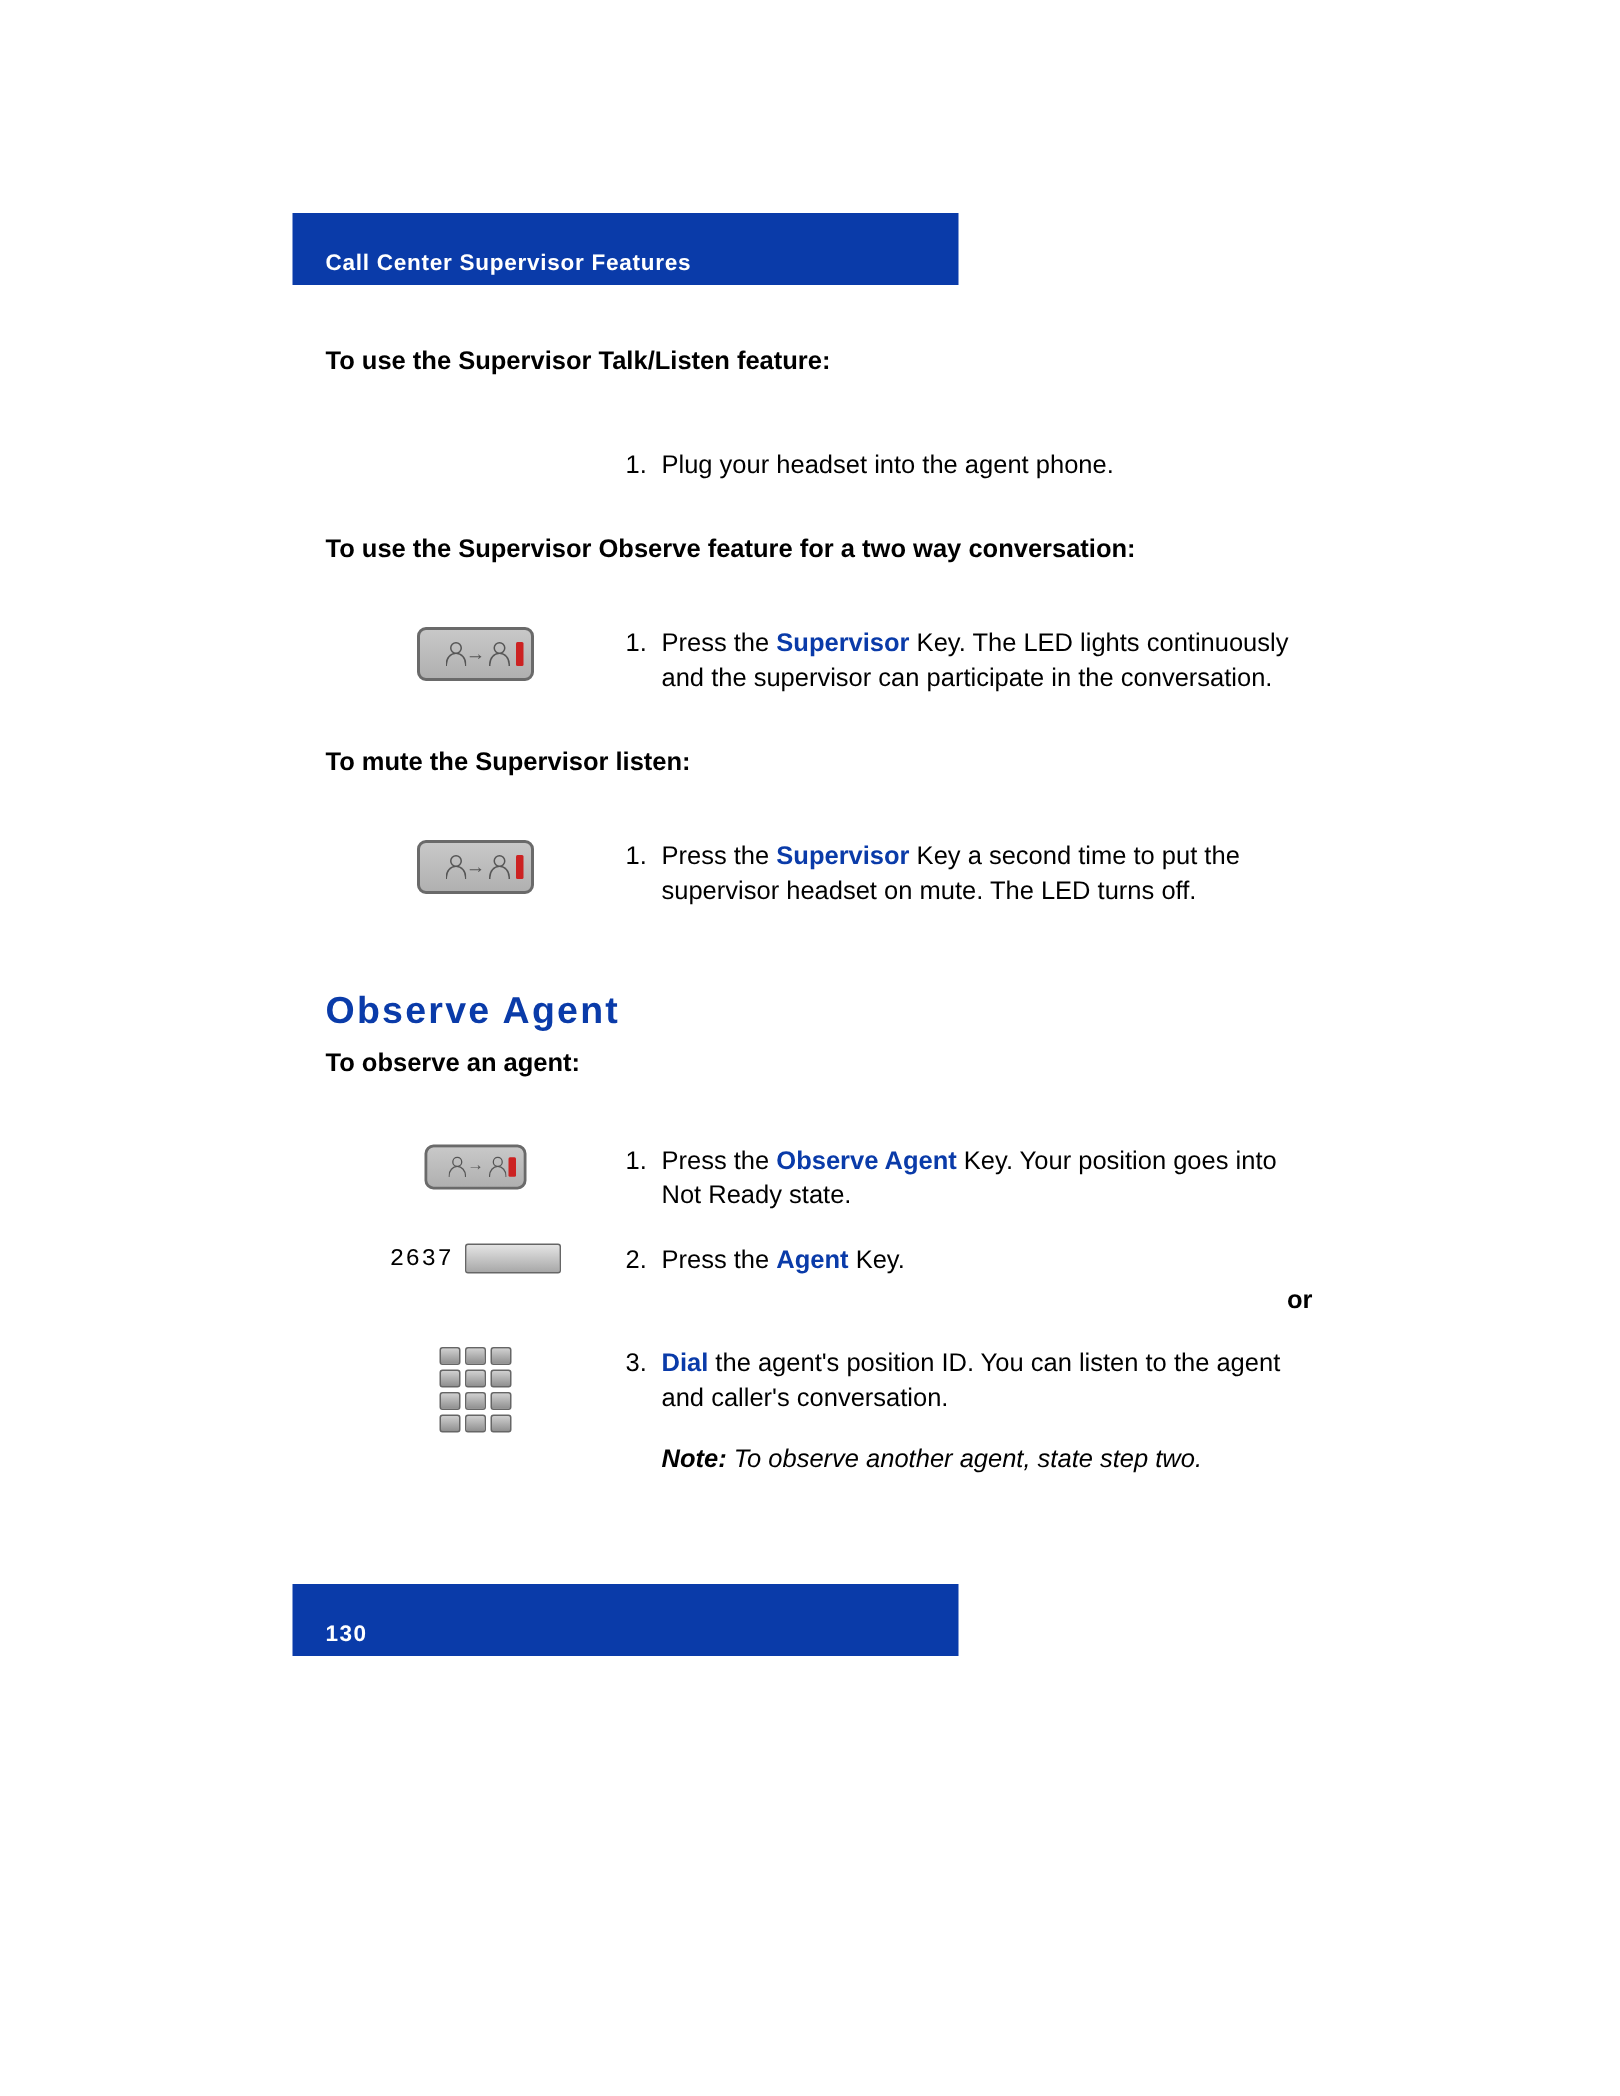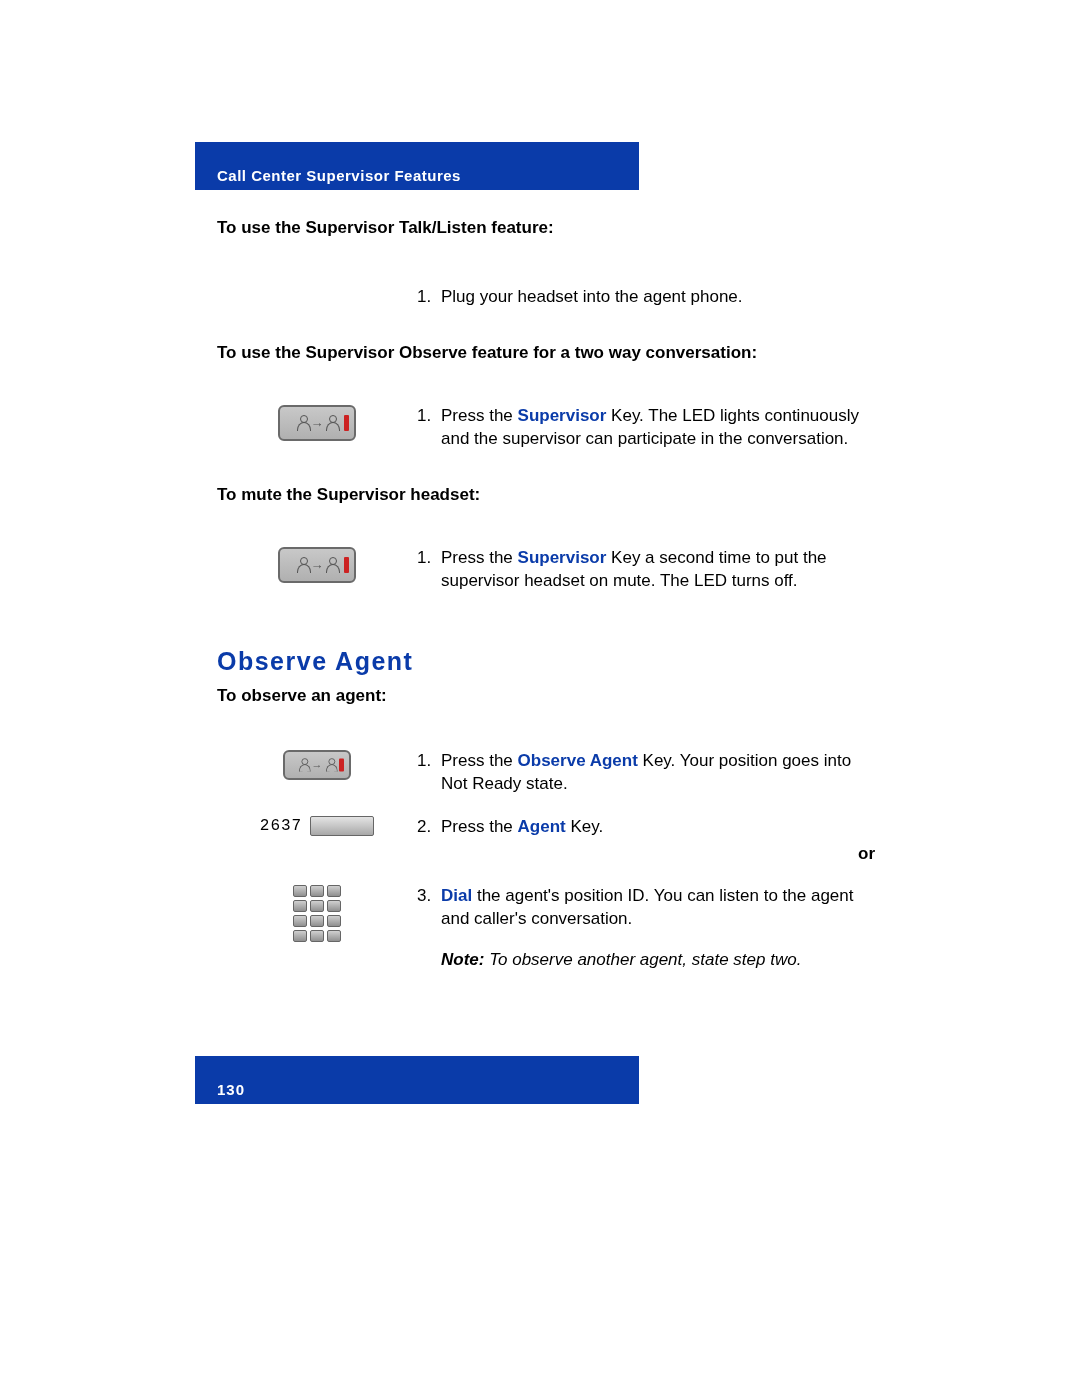--- a/index.html
+++ b/index.html
@@ -26,21 +26,21 @@
     .header-label {
       position: absolute;
       left: 22px;
       bottom: 6px;
       color: #fff;
       font-size: 15px;
       font-weight: bold;
       letter-spacing: 0.5px;
     }
     .content {
-      padding-top: 28px;
+      padding-top: 41px;
       padding-left: 22px;
       width: 680px;
     }
     .section-title {
       font-weight: bold;
       font-size: 17px;
       color: #000;
       margin-bottom: 48px;
     }
     .step-row {
@@ -223,21 +223,21 @@
         </div>
       </div>
       <div class="text-col">
         <div class="step-num">1.</div>
         <div class="step-body">
           <span>Press the </span><span class="emph">Supervisor</span><span> Key. The LED lights continuously and the supervisor can participate in the conversation.</span>
         </div>
       </div>
     </div>
 
-    <div class="section-title" style="margin-top:34px;margin-bottom:42px;">To mute the Supervisor headset:</div>
+    <div class="section-title" style="margin-top:34px;margin-bottom:42px;">To mute the Supervisor listen:</div>
     <div class="step-row">
       <div class="icon-col">
         <div class="btn-frame">
           <div class="person-ico"></div>
           <div class="arrow-ico">→</div>
           <div class="person-ico"></div>
           <div class="led-red"></div>
         </div>
       </div>
       <div class="text-col">

